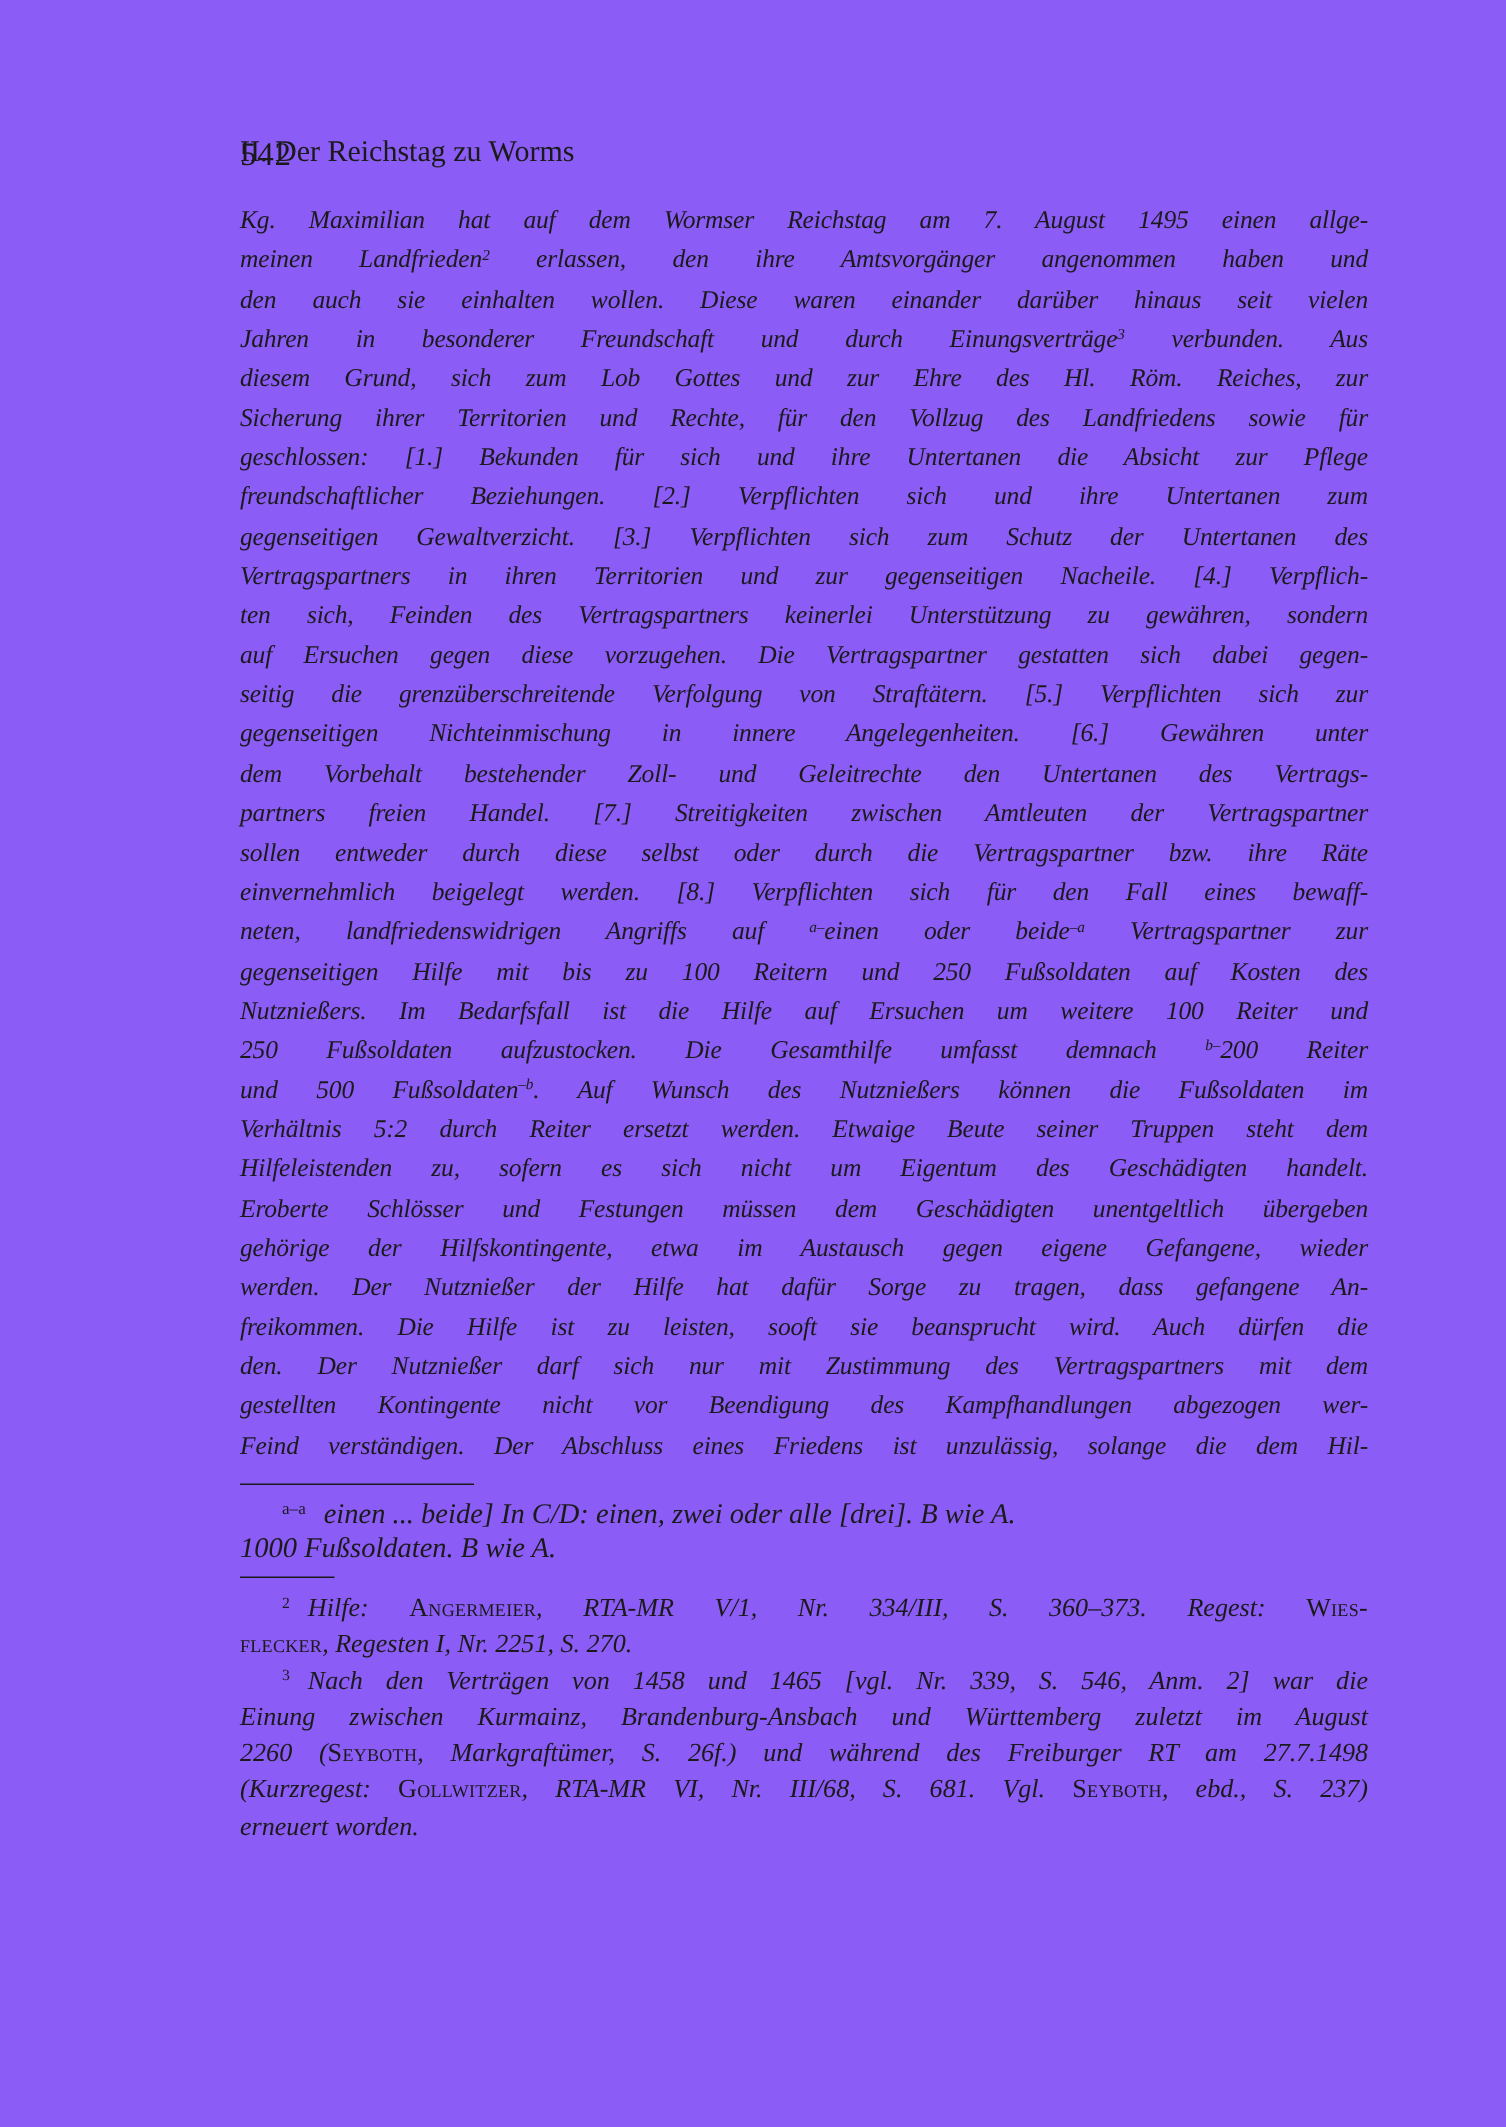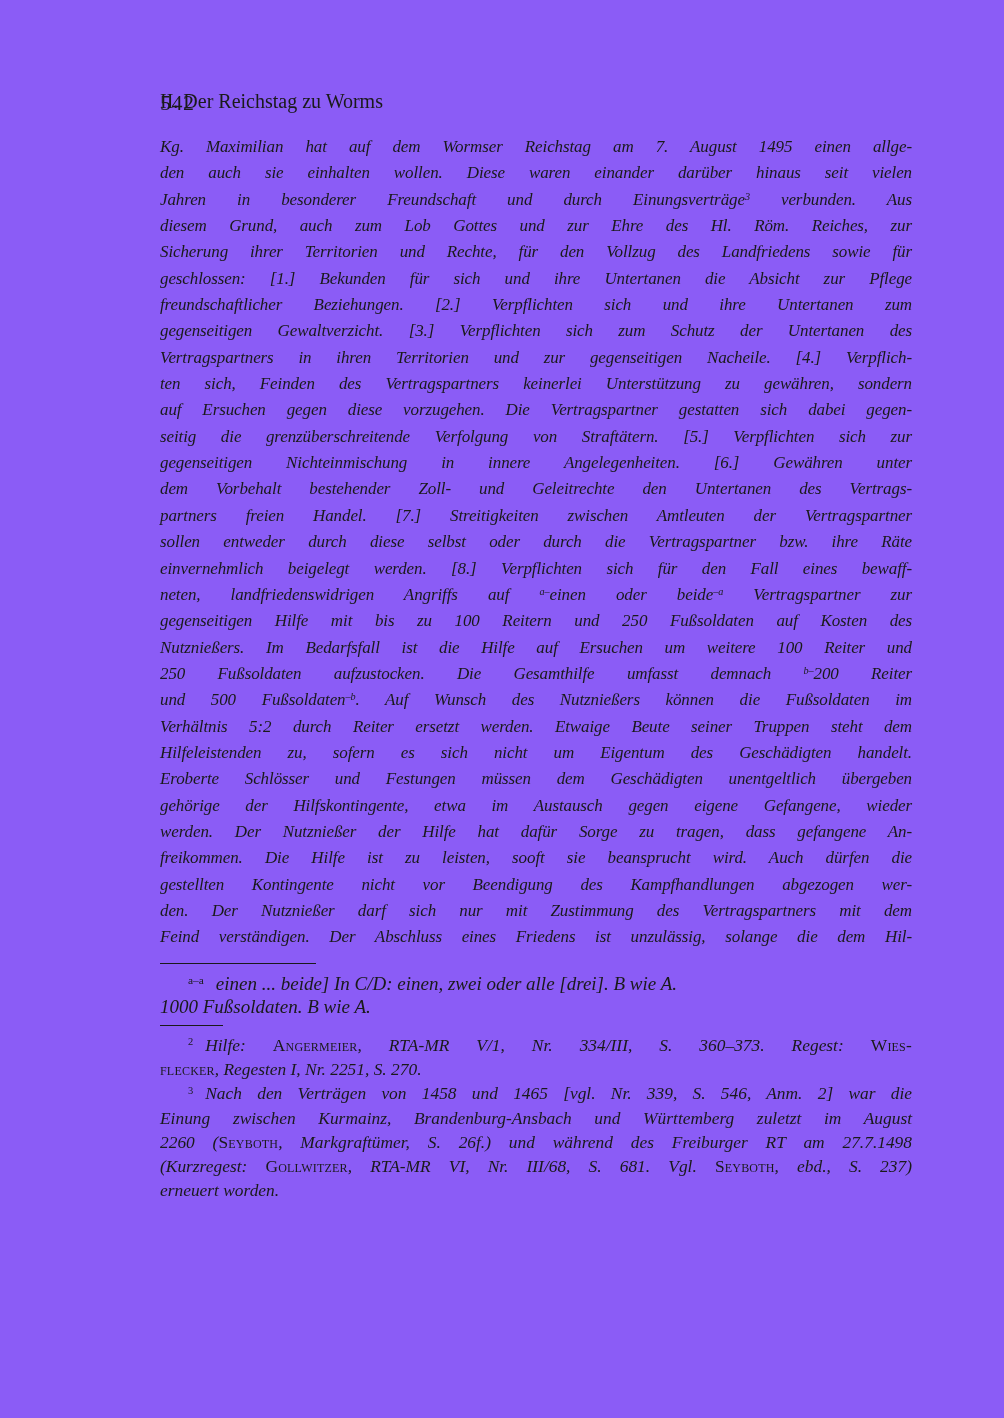--- a/index.html
+++ b/index.html
@@ -39,23 +39,24 @@
 <div class="page">
   <div class="content">
 
     <div class="pagehead">
       <span class="pagenum">542</span>
       <span class="runhead">II. Der Reichstag zu Worms</span>
     </div>
 
     <div class="regest">
         <div class="tl fill"><span>Kg. Maximilian hat auf dem Wormser Reichstag am 7. August 1495 einen allge-</span></div>
+        <div class="tl fill"><span>meinen Landfrieden</span><span class="sup">2</span><span> erlassen, den ihre Amtsvorgänger angenommen haben und</span></div>
         <div class="tl fill"><span>den auch sie einhalten wollen. Diese waren einander darüber hinaus seit vielen</span></div>
         <div class="tl fill"><span>Jahren in besonderer Freundschaft und durch Einungsverträge</span><span class="sup">3</span><span> verbunden. Aus</span></div>
-        <div class="tl fill"><span>diesem Grund, auch zum Lob Gottes und zur Ehre des Hl. Röm. Reiches, zur</span></div>
+        <div class="tl fill"><span>diesem Grund, sich zum Lob Gottes und zur Ehre des Hl. Röm. Reiches, zur</span></div>
         <div class="tl fill"><span>Sicherung ihrer Territorien und Rechte, für den Vollzug des Landfriedens sowie für</span></div>
         <div class="tl fill"><span>geschlossen: [1.] Bekunden für sich und ihre Untertanen die Absicht zur Pflege</span></div>
         <div class="tl fill"><span>freundschaftlicher Beziehungen. [2.] Verpflichten sich und ihre Untertanen zum</span></div>
         <div class="tl fill"><span>gegenseitigen Gewaltverzicht. [3.] Verpflichten sich zum Schutz der Untertanen des</span></div>
         <div class="tl fill"><span>Vertragspartners in ihren Territorien und zur gegenseitigen Nacheile. [4.] Verpflich-</span></div>
         <div class="tl fill"><span>ten sich, Feinden des Vertragspartners keinerlei Unterstützung zu gewähren, sondern</span></div>
         <div class="tl fill"><span>auf Ersuchen gegen diese vorzugehen. Die Vertragspartner gestatten sich dabei gegen-</span></div>
         <div class="tl fill"><span>seitig die grenzüberschreitende Verfolgung von Straftätern. [5.] Verpflichten sich zur</span></div>
         <div class="tl fill"><span>gegenseitigen Nichteinmischung in innere Angelegenheiten. [6.] Gewähren unter</span></div>
         <div class="tl fill"><span>dem Vorbehalt bestehender Zoll- und Geleitrechte den Untertanen des Vertrags-</span></div>
@@ -66,22 +67,22 @@
         <div class="tl fill"><span>gegenseitigen Hilfe mit bis zu 100 Reitern und 250 Fußsoldaten auf Kosten des</span></div>
         <div class="tl fill"><span>Nutznießers. Im Bedarfsfall ist die Hilfe auf Ersuchen um weitere 100 Reiter und</span></div>
         <div class="tl fill"><span>250 Fußsoldaten aufzustocken. Die Gesamthilfe umfasst demnach </span><span class="sup">b–</span><span>200 Reiter</span></div>
         <div class="tl fill"><span>und 500 Fußsoldaten</span><span class="sup">–b</span><span>. Auf Wunsch des Nutznießers können die Fußsoldaten im</span></div>
         <div class="tl fill"><span>Verhältnis 5:2 durch Reiter ersetzt werden. Etwaige Beute seiner Truppen steht dem</span></div>
         <div class="tl fill"><span>Hilfeleistenden zu, sofern es sich nicht um Eigentum des Geschädigten handelt.</span></div>
         <div class="tl fill"><span>Eroberte Schlösser und Festungen müssen dem Geschädigten unentgeltlich übergeben</span></div>
         <div class="tl fill"><span>gehörige der Hilfskontingente, etwa im Austausch gegen eigene Gefangene, wieder</span></div>
         <div class="tl fill"><span>werden. Der Nutznießer der Hilfe hat dafür Sorge zu tragen, dass gefangene An-</span></div>
         <div class="tl fill"><span>freikommen. Die Hilfe ist zu leisten, sooft sie beansprucht wird. Auch dürfen die</span></div>
+        <div class="tl fill"><span>den. Der Nutznießer darf sich nur mit Zustimmung des Vertragspartners mit dem</span></div>
         <div class="tl fill"><span>gestellten Kontingente nicht vor Beendigung des Kampfhandlungen abgezogen wer-</span></div>
-        <div class="tl fill"><span>den. Der Nutznießer darf sich nur mit Zustimmung des Vertragspartners mit dem</span></div>
         <div class="tl fill"><span>Feind verständigen. Der Abschluss eines Friedens ist unzulässig, solange die dem Hil-</span></div>
       </div>
 
     <div class="rule rule-a"></div>
 
     <div class="apparatus">
         <div class="note">
           <div class="tl first"><span class="lab sup">a–a</span><span>einen ... beide] In C/D: einen, zwei oder alle [drei]. B wie A.</span></div>
         </div>
         <div class="note">

